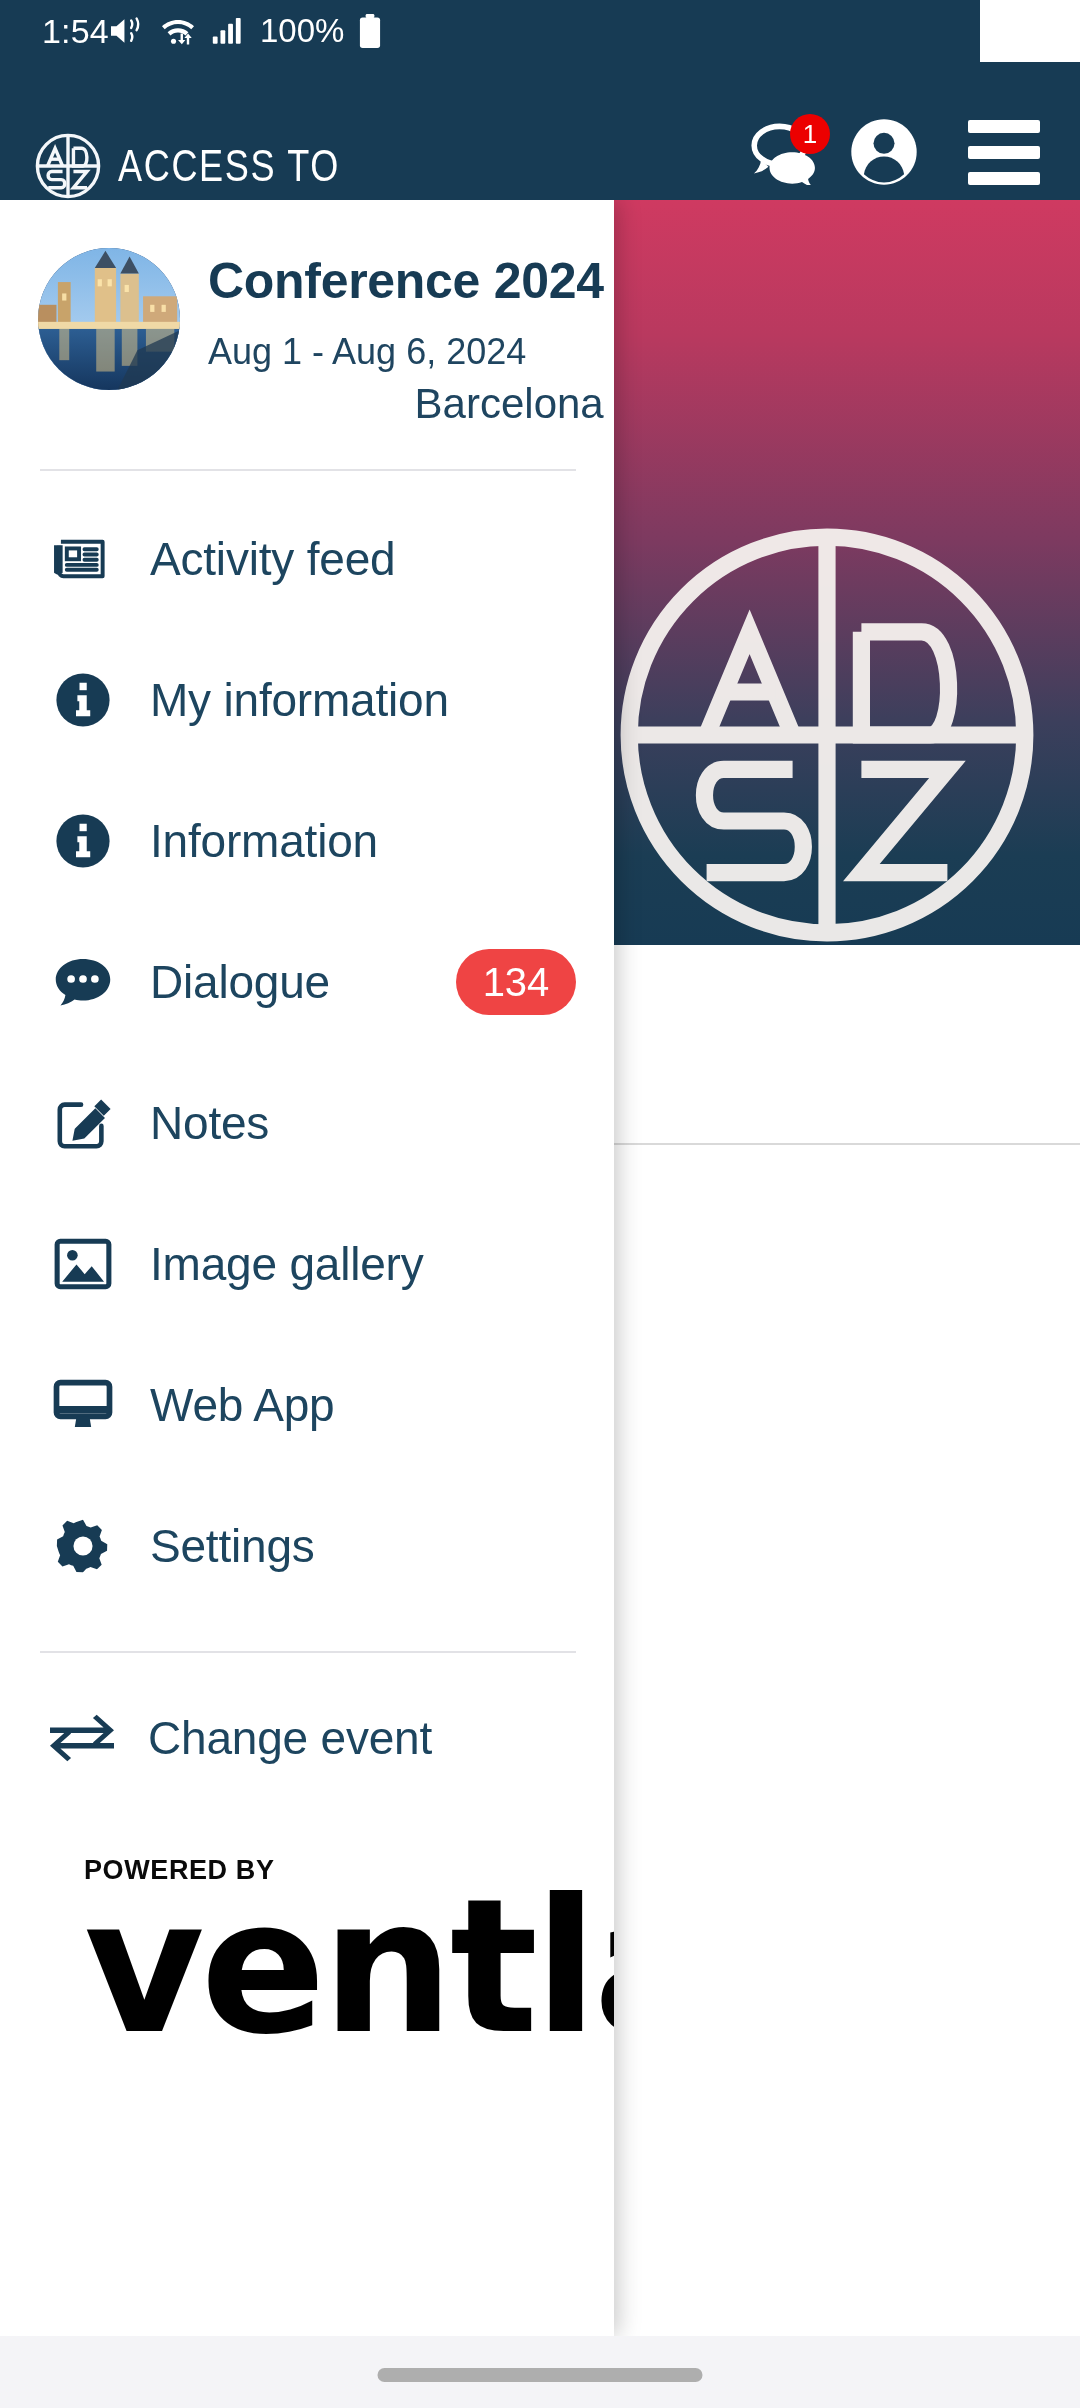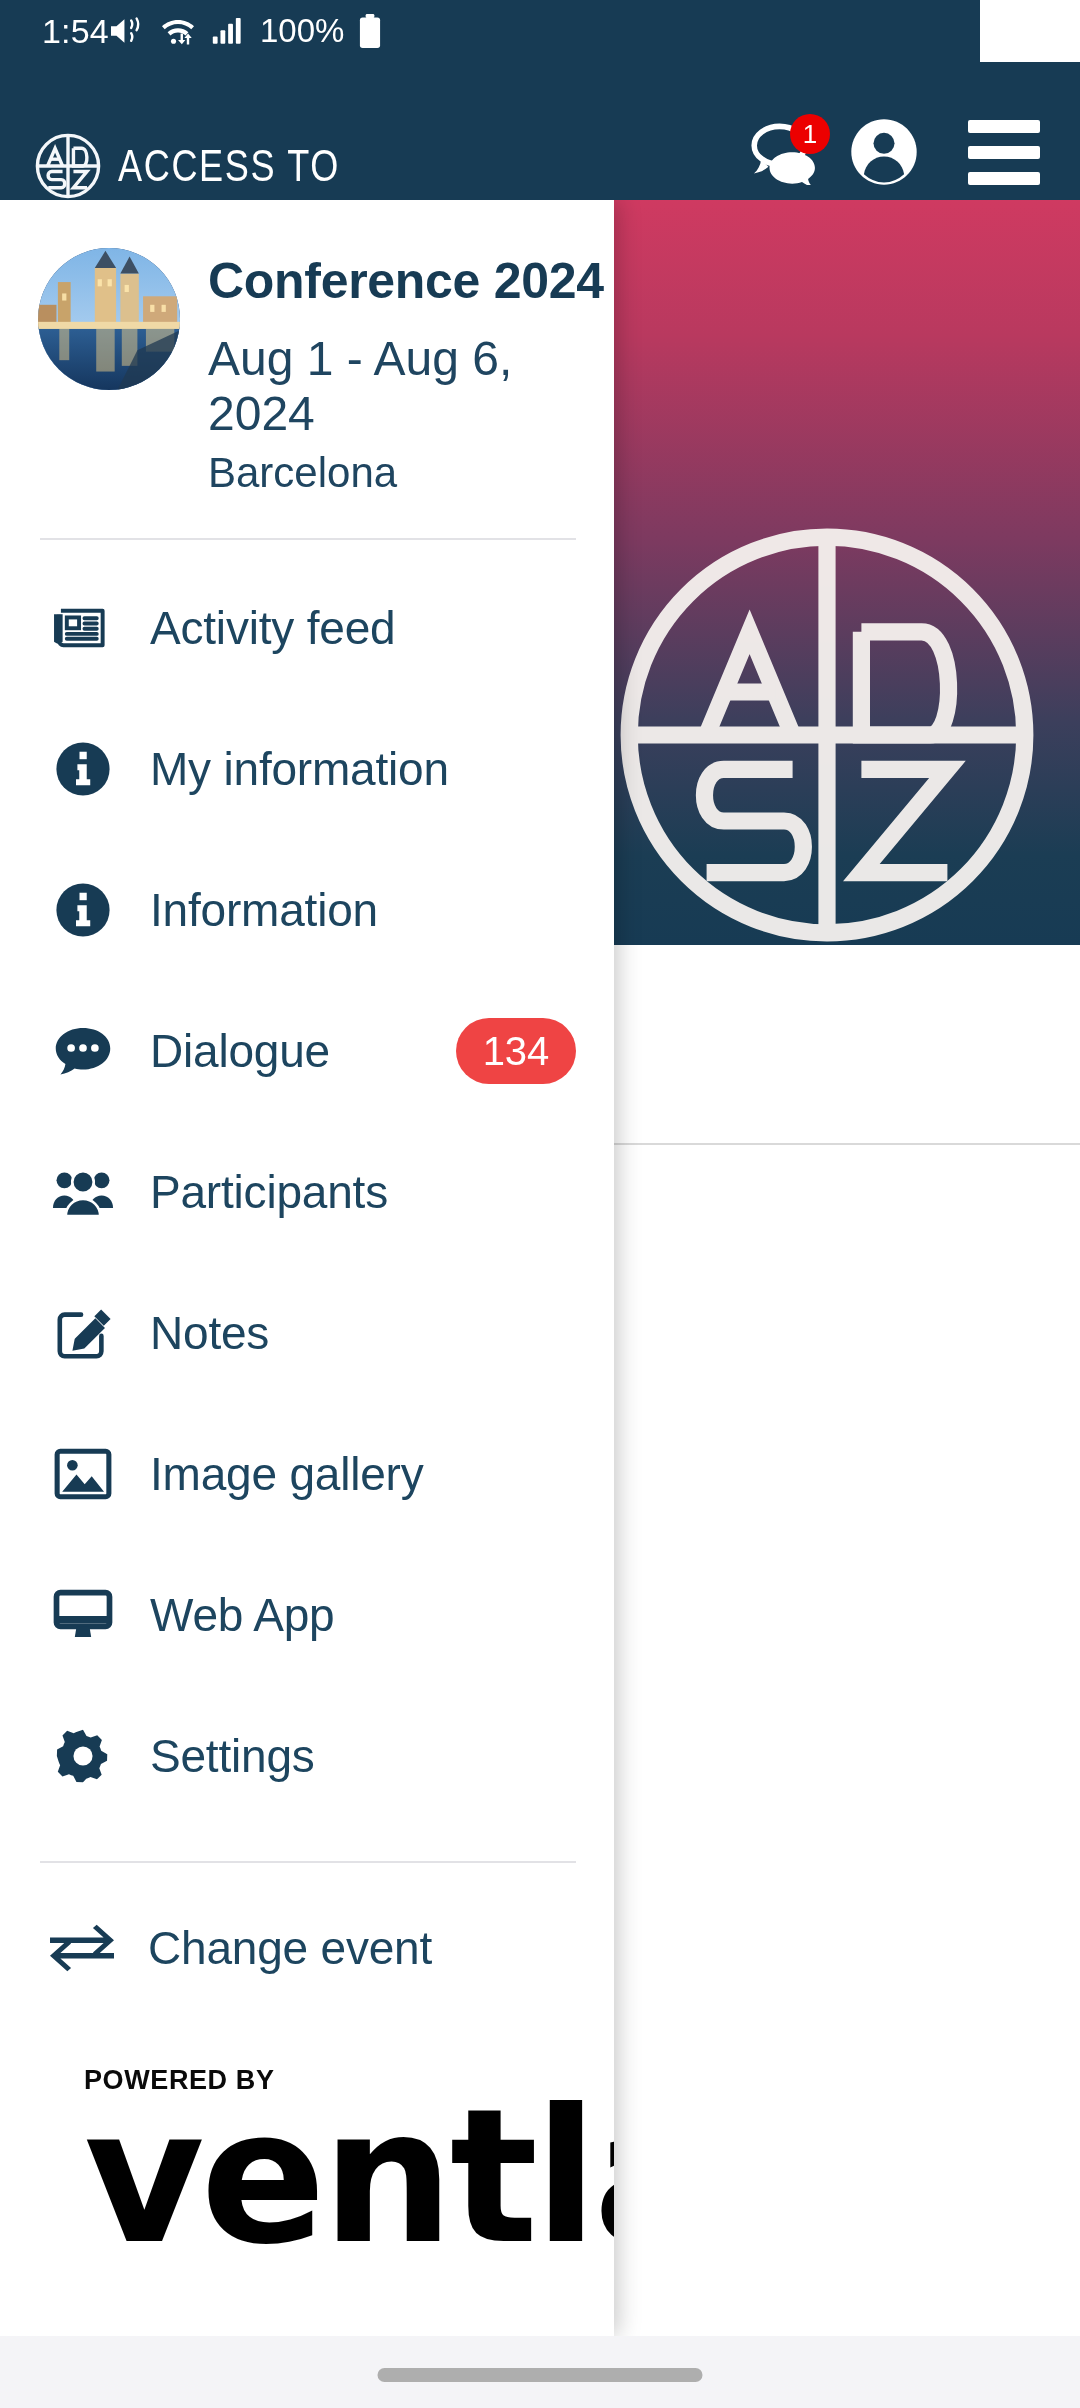--- a/index.html
+++ b/index.html
@@ -90,22 +90,22 @@
   .event-avatar{
     width:142px; height:142px; flex:0 0 142px; border-radius:50%;
     overflow:hidden; background:#20406c;
   }
   .event-avatar svg{ display:block; width:100%; height:100%; }
   .event-info{ margin-left:28px; padding-top:6px; }
   .event-title{
     font-size:50px; font-weight:700; color:#173b54; letter-spacing:-.3px;
     line-height:1.1;
   }
-  .event-dates{ font-size:48px; color:#1f4560; margin-top:22px; line-height:1.15; }
-  .event-city{ font-size:42px; color:#1f4560; margin-top:8px; line-height:1.15; }
+  .event-dates{ font-size:36px; color:#1f4560; margin-top:22px; line-height:1.15; }
+  .event-city{ font-size:42px; color:#1f4560; margin-top:8px; line-height:1.15;text-align:right; }
 
   .divider{
     height:2px; background:#e2e2e6; margin:40px 38px 0 40px;
   }
 
   .menu{ padding-top:18px; }
   .menu-item{
     display:flex; align-items:center;
     height:141px; padding:0 38px 0 52px;
     cursor:pointer;
@@ -282,33 +282,20 @@
           <path d="M12 1.2C5.9 1.2 1 4.9 1 9.5c0 2.5 1.5 4.8 3.9 6.3-.2 1.5-.9 3-2 4.2 2.2-.3 4.2-1.2 5.7-2.4 1.1.3 2.2.4 3.4.4 6.1 0 11-3.7 11-8.5S18.1 1.2 12 1.2z"></path>
           <circle cx="7.2" cy="9.3" r="1.55" fill="#fff"></circle>
           <circle cx="12" cy="9.3" r="1.55" fill="#fff"></circle>
           <circle cx="16.8" cy="9.3" r="1.55" fill="#fff"></circle>
         </svg>
       </span>
       <span class="menu-label">Dialogue</span>
       <span class="menu-badge">134</span>
     </div>
 
-    <div class="menu-item">
-      <span class="menu-icon">
-        <svg width="62" height="52" viewBox="0 0 26 21" fill="#173b54">
-          <circle cx="5.2" cy="5.6" r="3.3"></circle>
-          <path d="M.4 17.2c0-3 2.1-5.2 4.8-5.2s4.8 2.2 4.8 5.2z"></path>
-          <circle cx="20.8" cy="5.6" r="3.3"></circle>
-          <path d="M15.9 17.2c0-3 2.2-5.2 4.9-5.2s4.8 2.2 4.8 5.2z"></path>
-          <circle cx="13" cy="6.3" r="4.5" stroke="#fff" stroke-width="1.1"></circle>
-          <path d="M5.8 20.6c0-4.1 3.2-7.2 7.2-7.2s7.2 3.1 7.2 7.2z" stroke="#fff" stroke-width="1.1"></path>
-        </svg>
-      </span>
-      <span class="menu-label">Participants</span>
-    </div>
 
     <div class="menu-item">
       <span class="menu-icon">
         <svg width="58" height="58" viewBox="0 0 24 24" fill="none" stroke="#173b54" stroke-width="1.9">
           <path d="M19.6 13.2v6.4a2 2 0 0 1-2 2H4.4a2 2 0 0 1-2-2V6.4a2 2 0 0 1 2-2h6.8" stroke-linecap="round" stroke-linejoin="round"></path>
           <path d="M9.2 14.8l7.9-7.9 3 3-7.9 7.9-3.7.7z" fill="#173b54" stroke-width="1.4"></path>
           <path d="M17.6 5.1l1.9-1.9 3 3-1.9 1.9z" fill="#173b54" stroke-width="1.3"></path>
         </svg>
       </span>
       <span class="menu-label">Notes</span>

